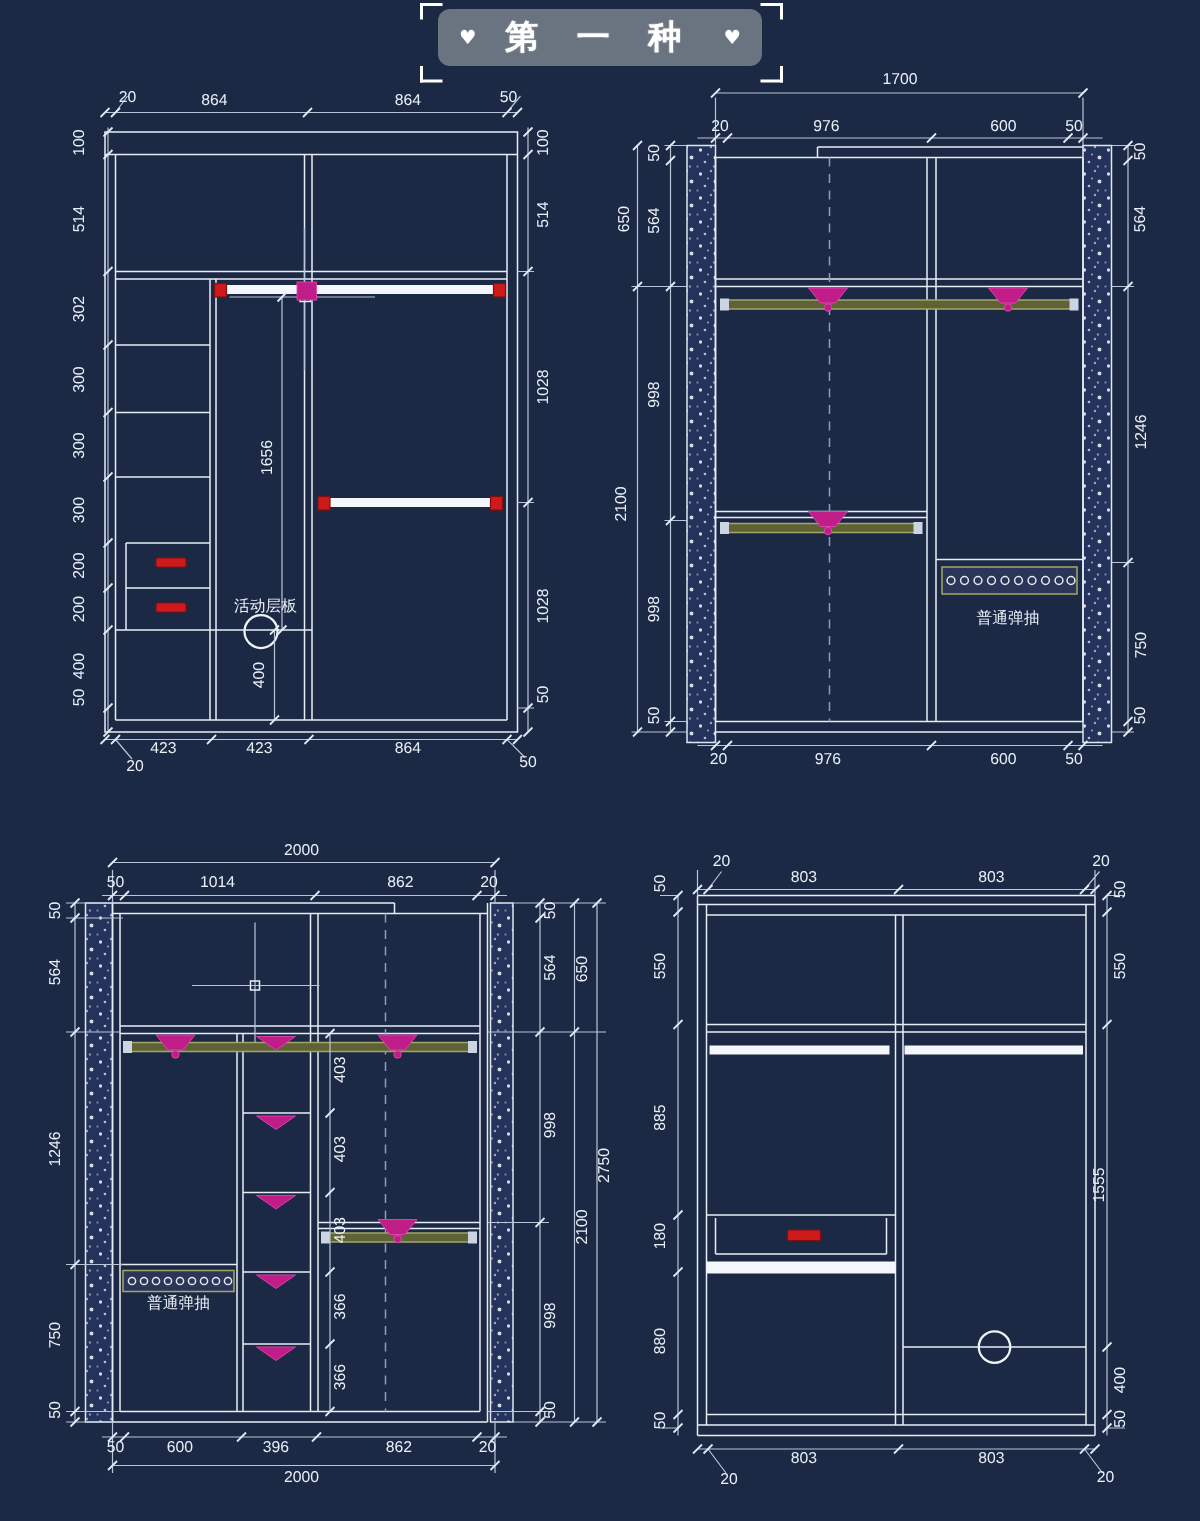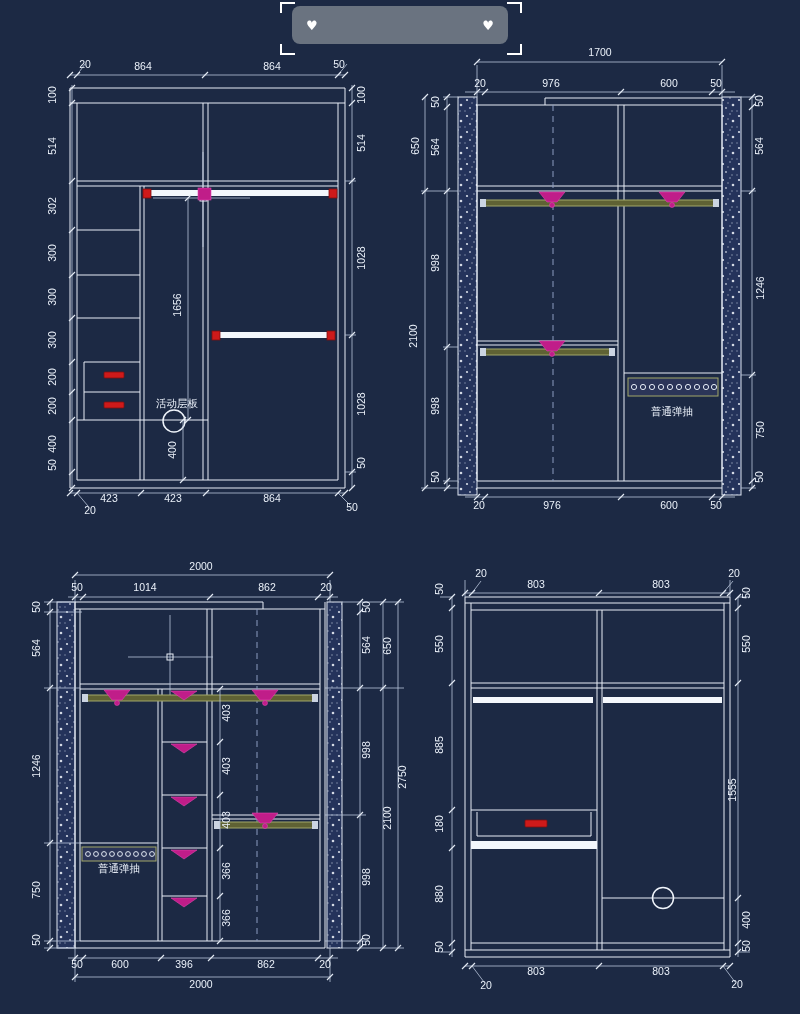--- a/index.html
+++ b/index.html
@@ -36,20 +36,21 @@
 <body>
 
 <div id="page">
 
   <div class="bracket b-tl"></div>
   <div class="bracket b-tr"></div>
   <div class="bracket b-bl"></div>
   <div class="bracket b-br"></div>
   <div class="banner">
     <span class="heart">♥</span>
+    <span class="ttl">第 一 种</span>
     <span class="heart">♥</span>
   </div>
 
   <svg id="cad" width="800" height="1014" viewBox="0 0 800 1014">
     <defs>
       <pattern id="speck" width="16" height="16" patternUnits="userSpaceOnUse">
         <rect width="16" height="16" fill="#24335b"></rect>
         <circle cx="3" cy="4" r="1.1" fill="#e8eef7" opacity="0.9"></circle>
         <circle cx="10" cy="2" r="0.8" fill="#cfd9ea" opacity="0.7"></circle>
         <circle cx="13" cy="9" r="1.3" fill="#f2f6fc" opacity="0.85"></circle>

